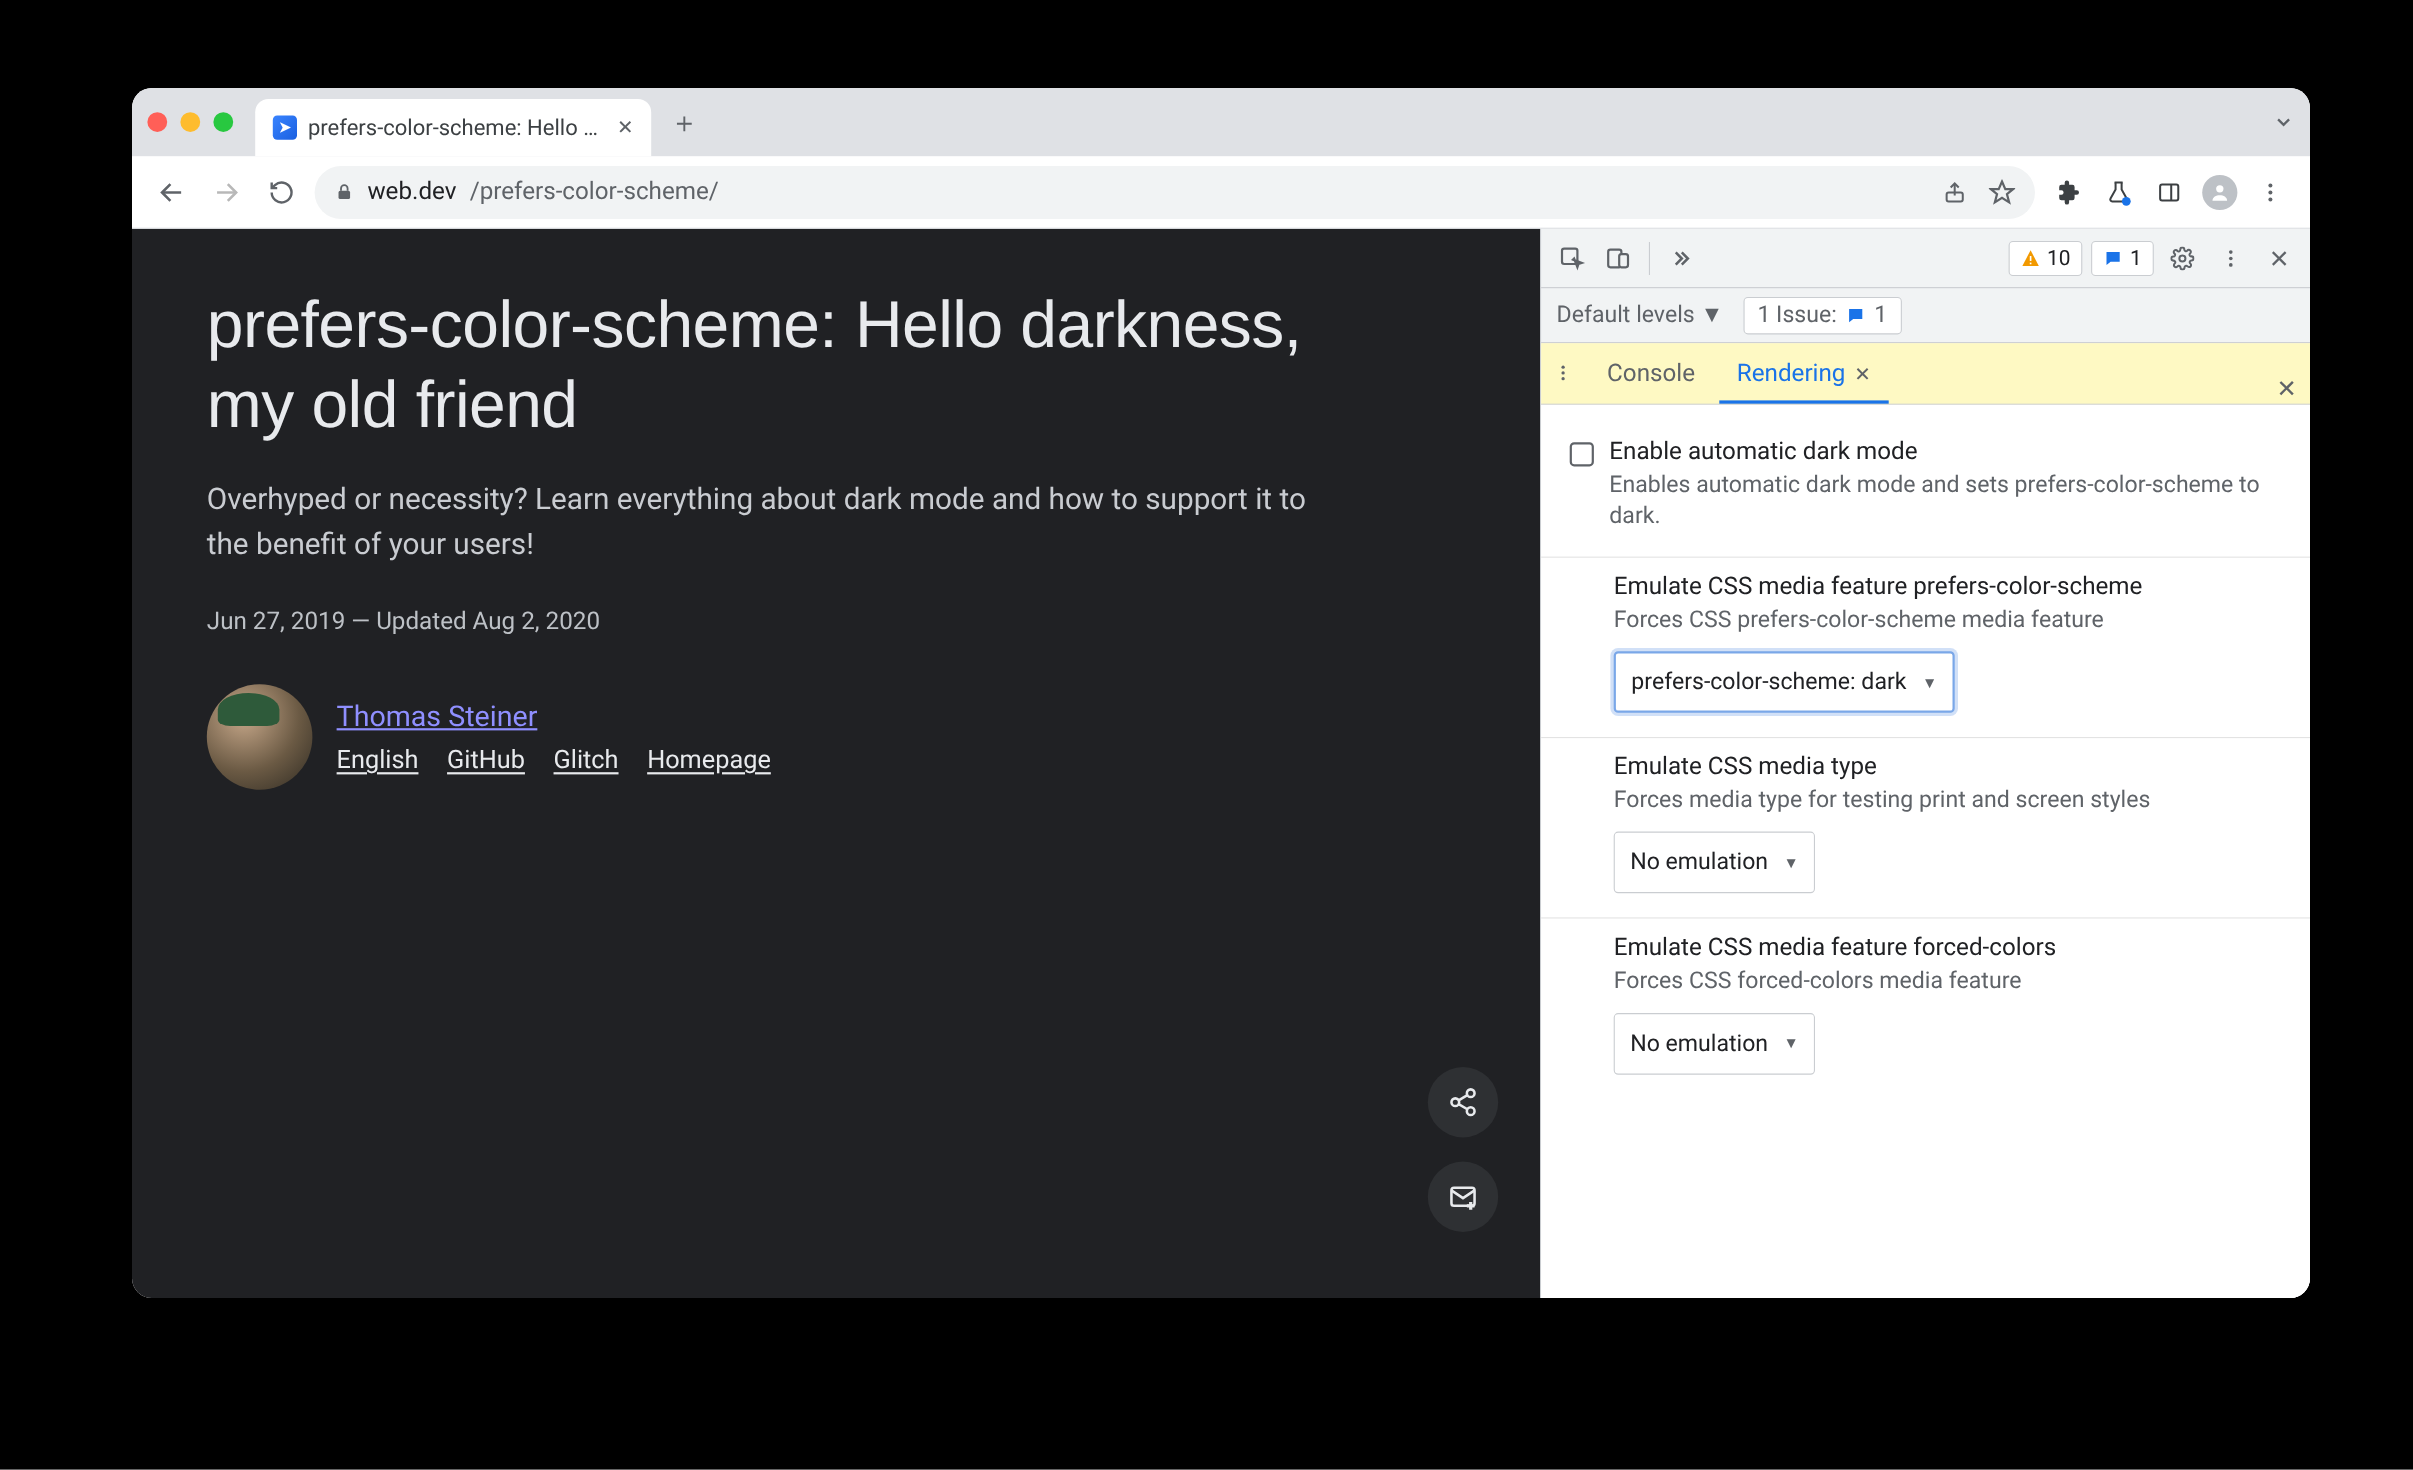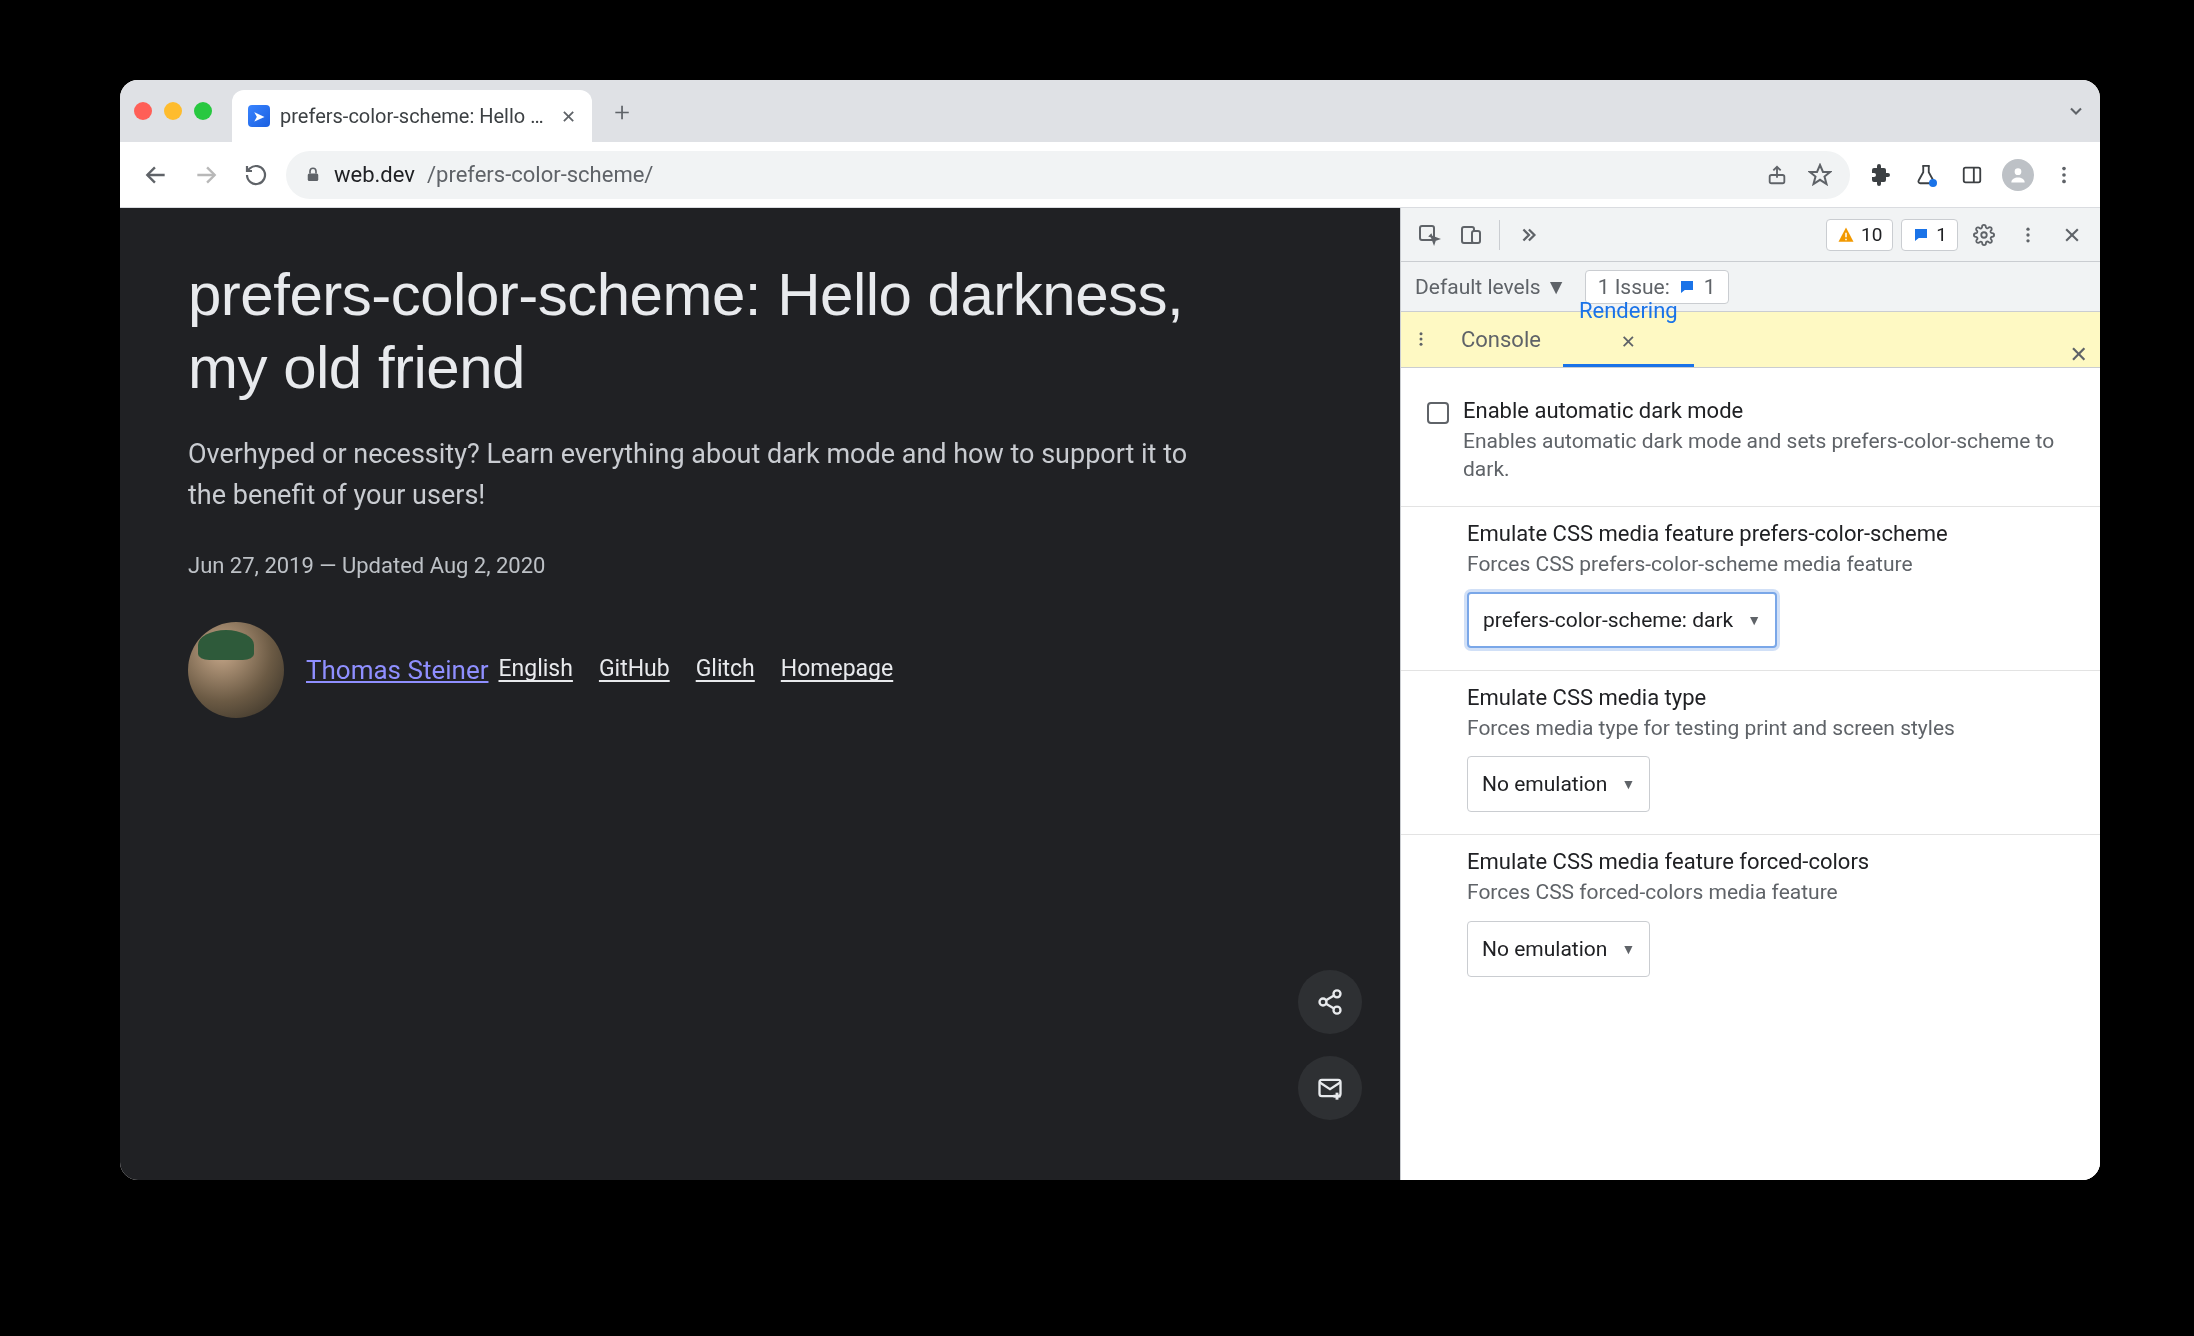--- a/index.html
+++ b/index.html
@@ -168,21 +168,21 @@
   .author-photo {
     width:96px;height:96px;border-radius:50%;
     background: radial-gradient(circle at 35% 30%, #c7a88a 0%, #6b5a44 55%, #2e2a22 100%);
     position: relative;
     overflow: hidden;
   }
   .author-photo::before {
     content:""; position:absolute; left:10px; top:8px; width:56px; height:30px;
     background:#2e5a3a; border-radius:50% 50% 20% 20%;
   }
-  .author-info { display:flex; gap:10px;}
+  .author-info { display:flex; flex-direction:column; gap:10px;}
   .author-name { color:#8f8fff; font-size:26px; }
   .author-links { display:flex; gap:26px; font-size:23px;}
   .author-links a { color:#e8eaed; text-decoration:underline; text-underline-offset:4px;}
   .float-actions {
     position:absolute;
     right:38px;
     bottom:60px;
     display:flex;
     flex-direction:column;
     gap:22px;
@@ -256,21 +256,21 @@
     background:#fef9c3;
   }
   .dt-tabs .kebab { width:36px;display:flex;align-items:center;justify-content:center;color:#5f6368;height:56px;}
   .dt-tab {
     padding:14px 16px 12px;
     color:#5f6368;
     border-bottom:3px solid transparent;
     display:flex;align-items:center;gap:8px;
     font-size:22px;
   }
-  .dt-tab.active { color:#1a73e8; border-bottom-color:#1a73e8;flex-direction:column;}
+  .dt-tab.active { color:#1a73e8; border-bottom-color:#1a73e8;}
   .dt-tab .x { color:#5f6368; font-size:18px;}
   .dt-tabs .close-right { margin-left:auto; padding:0 10px; color:#5f6368; font-size:22px;}
   .dt-body {
     flex:1;
     background:#fff;
     overflow:auto;
     padding: 16px 0 0 0;
   }
   .section {
     border-bottom:1px solid #e3e3e3;

